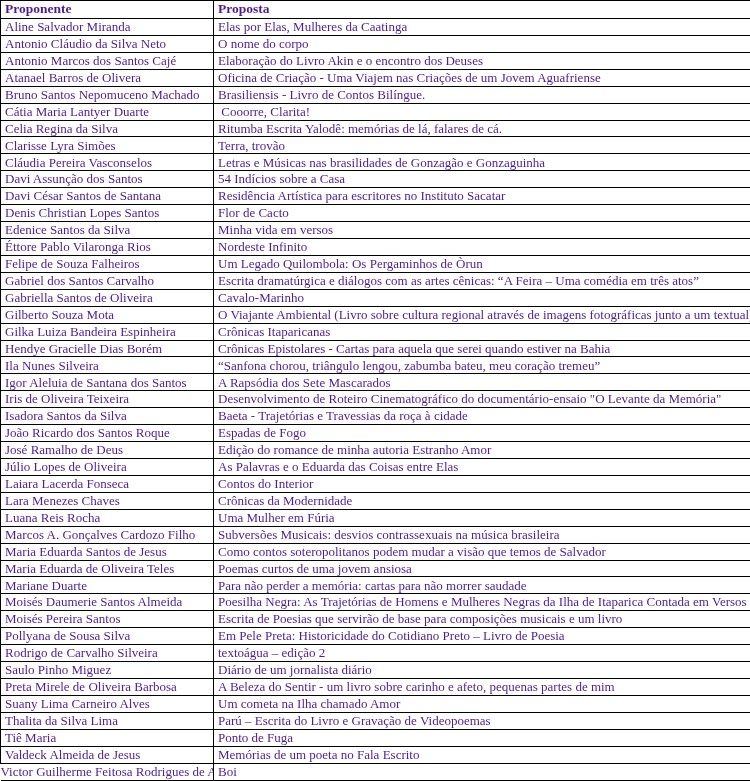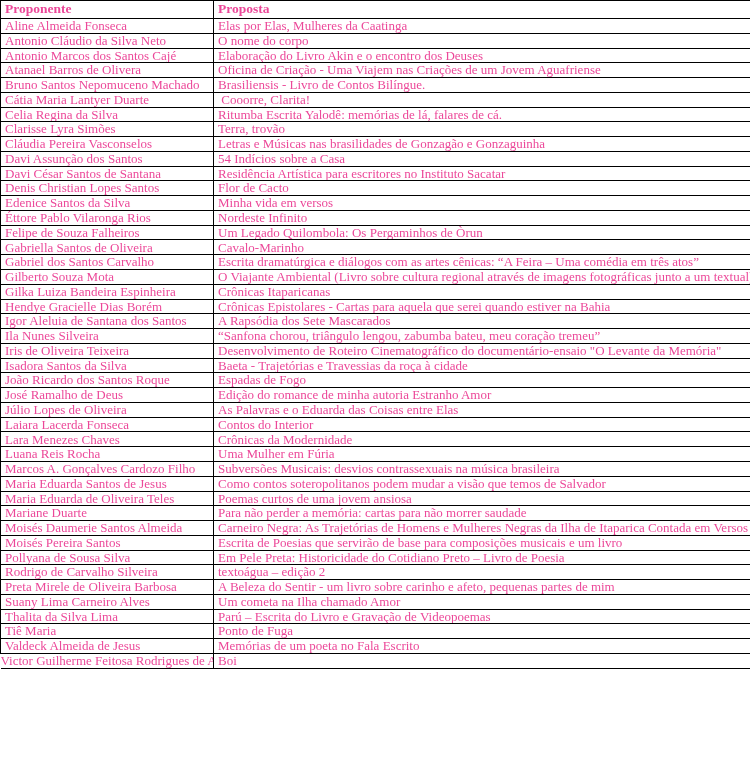--- a/index.html
+++ b/index.html
@@ -5,24 +5,24 @@
   html, body {
     margin: 0;
     padding: 0;
     background: #ffffff;
     width: 750px;
   }
   table.proposals {
     border-collapse: collapse;
     table-layout: fixed;
     width: 750px;
-    height: 669px;
+    height: 781px;
     font-family: "Liberation Serif", serif;
     font-size: 13px;
-    color: #ec4899;
+    color: #4c1d95;
     padding-left: 11px;
   }
   table.proposals col.c1 { width: 213px; }
   table.proposals col.c2 { width: 537px; }
   table.proposals th,
   table.proposals td {
     border: 1px solid #000000;
     padding: 0 4px;
     vertical-align: middle;
     overflow: hidden;
@@ -51,21 +51,21 @@
     <col class="c2">
   </colgroup>
   <thead>
     <tr>
       <th>Proponente</th>
       <th>Proposta</th>
     </tr>
   </thead>
   <tbody id="rows-body">
       <tr>
-        <td>Aline Almeida Fonseca</td>
+        <td>Aline Salvador Miranda</td>
         <td>Elas por Elas, Mulheres da Caatinga</td>
       </tr>
       <tr>
         <td>Antonio Cláudio da Silva Neto</td>
         <td>O nome do corpo</td>
       </tr>
       <tr>
         <td>Antonio Marcos dos Santos Cajé</td>
         <td>Elaboração do Livro Akin e o encontro dos Deuses</td>
       </tr>
@@ -111,48 +111,48 @@
       </tr>
       <tr>
         <td>Éttore Pablo Vilaronga Rios</td>
         <td>Nordeste Infinito</td>
       </tr>
       <tr>
         <td>Felipe de Souza Falheiros</td>
         <td>Um Legado Quilombola: Os Pergaminhos de Òrun</td>
       </tr>
       <tr>
+        <td>Gabriel dos Santos Carvalho</td>
+        <td>Escrita dramatúrgica e diálogos com as artes cênicas: “A Feira – Uma comédia em três atos”</td>
+      </tr>
+      <tr>
         <td>Gabriella Santos de Oliveira</td>
         <td>Cavalo-Marinho</td>
       </tr>
       <tr>
-        <td>Gabriel dos Santos Carvalho</td>
-        <td>Escrita dramatúrgica e diálogos com as artes cênicas: “A Feira – Uma comédia em três atos”</td>
-      </tr>
-      <tr>
         <td>Gilberto Souza Mota</td>
         <td>O Viajante Ambiental (Livro sobre cultura regional através de imagens fotográficas junto a um textual)</td>
       </tr>
       <tr>
         <td>Gilka Luiza Bandeira Espinheira</td>
         <td>Crônicas Itaparicanas</td>
       </tr>
       <tr>
         <td>Hendye Gracielle Dias Borém</td>
         <td>Crônicas Epistolares - Cartas para aquela que serei quando estiver na Bahia</td>
       </tr>
       <tr>
+        <td>Ila Nunes Silveira</td>
+        <td>“Sanfona chorou, triângulo lengou, zabumba bateu, meu coração tremeu”</td>
+      </tr>
+      <tr>
         <td>Igor Aleluia de Santana dos Santos</td>
         <td>A Rapsódia dos Sete Mascarados</td>
       </tr>
       <tr>
-        <td>Ila Nunes Silveira</td>
-        <td>“Sanfona chorou, triângulo lengou, zabumba bateu, meu coração tremeu”</td>
-      </tr>
-      <tr>
         <td>Iris de Oliveira Teixeira</td>
         <td>Desenvolvimento de Roteiro Cinematográfico do documentário-ensaio "O Levante da Memória"</td>
       </tr>
       <tr>
         <td>Isadora Santos da Silva</td>
         <td>Baeta - Trajetórias e Travessias da roça à cidade</td>
       </tr>
       <tr>
         <td>João Ricardo dos Santos Roque</td>
         <td>Espadas de Fogo</td>
@@ -188,33 +188,37 @@
       <tr>
         <td>Maria Eduarda de Oliveira Teles</td>
         <td>Poemas curtos de uma jovem ansiosa</td>
       </tr>
       <tr>
         <td>Mariane Duarte</td>
         <td>Para não perder a memória: cartas para não morrer saudade</td>
       </tr>
       <tr>
         <td>Moisés Daumerie Santos Almeida</td>
-        <td>Carneiro Negra: As Trajetórias de Homens e Mulheres Negras da Ilha de Itaparica Contada em Versos</td>
+        <td>Poesilha Negra: As Trajetórias de Homens e Mulheres Negras da Ilha de Itaparica Contada em Versos</td>
       </tr>
       <tr>
         <td>Moisés Pereira Santos</td>
         <td>Escrita de Poesias que servirão de base para composições musicais e um livro</td>
       </tr>
       <tr>
         <td>Pollyana de Sousa Silva</td>
         <td>Em Pele Preta: Historicidade do Cotidiano Preto – Livro de Poesia</td>
       </tr>
       <tr>
         <td>Rodrigo de Carvalho Silveira</td>
         <td>textoágua – edição 2</td>
+      </tr>
+      <tr>
+        <td>Saulo Pinho Miguez</td>
+        <td>Diário de um jornalista diário</td>
       </tr>
       <tr>
         <td>Preta Mirele de Oliveira Barbosa</td>
         <td>A Beleza do Sentir - um livro sobre carinho e afeto, pequenas partes de mim</td>
       </tr>
       <tr>
         <td>Suany Lima Carneiro Alves</td>
         <td>Um cometa na Ilha chamado Amor</td>
       </tr>
       <tr>

